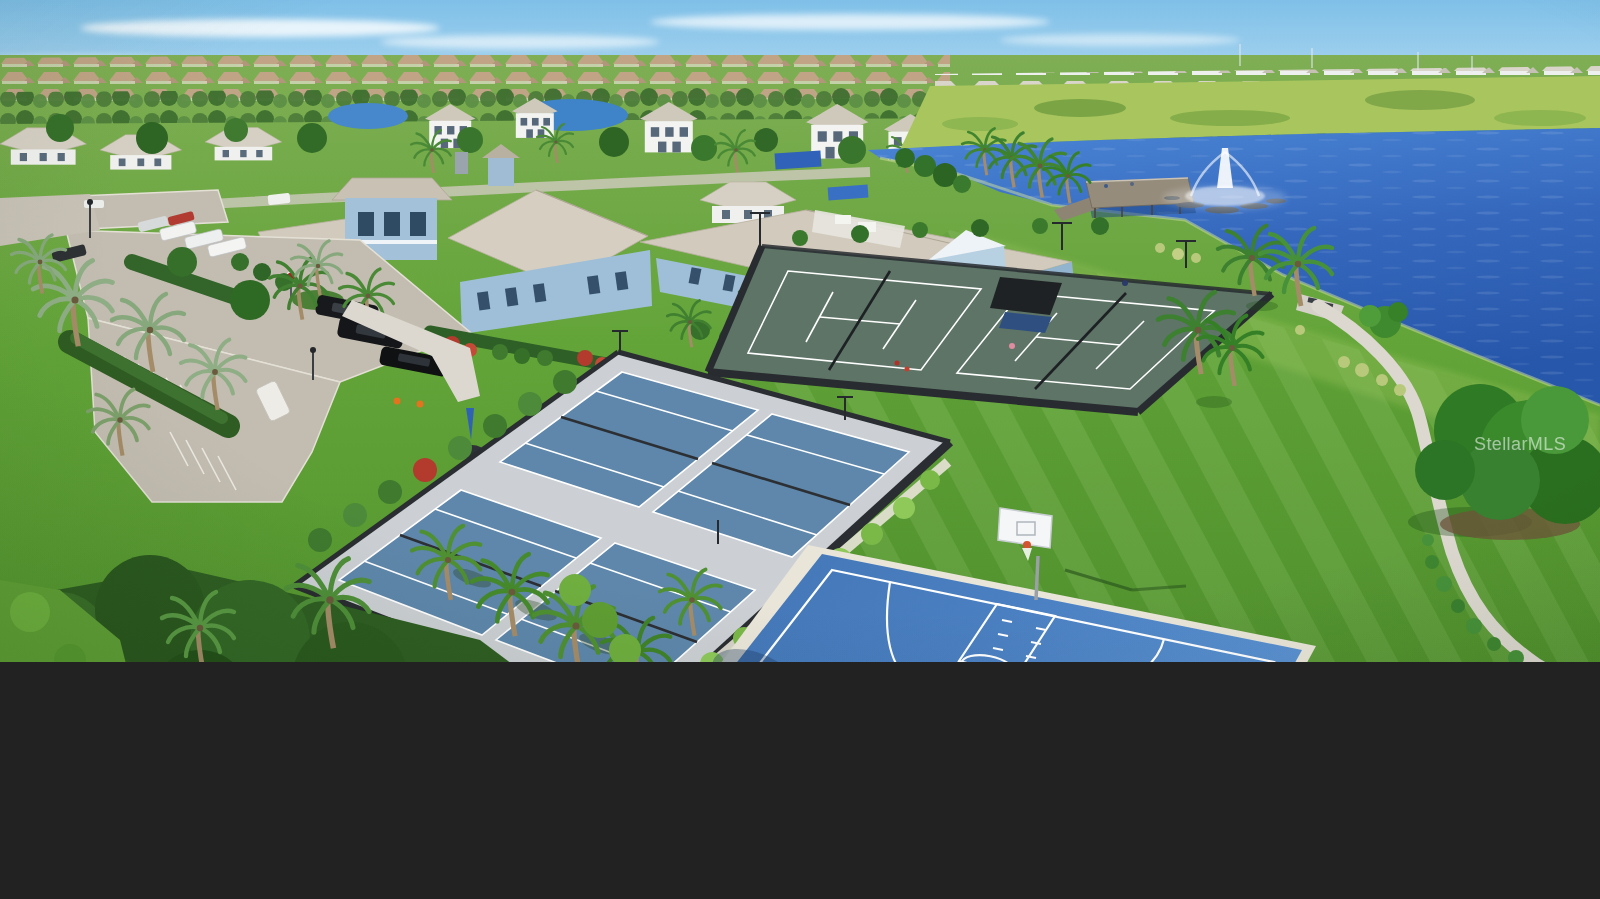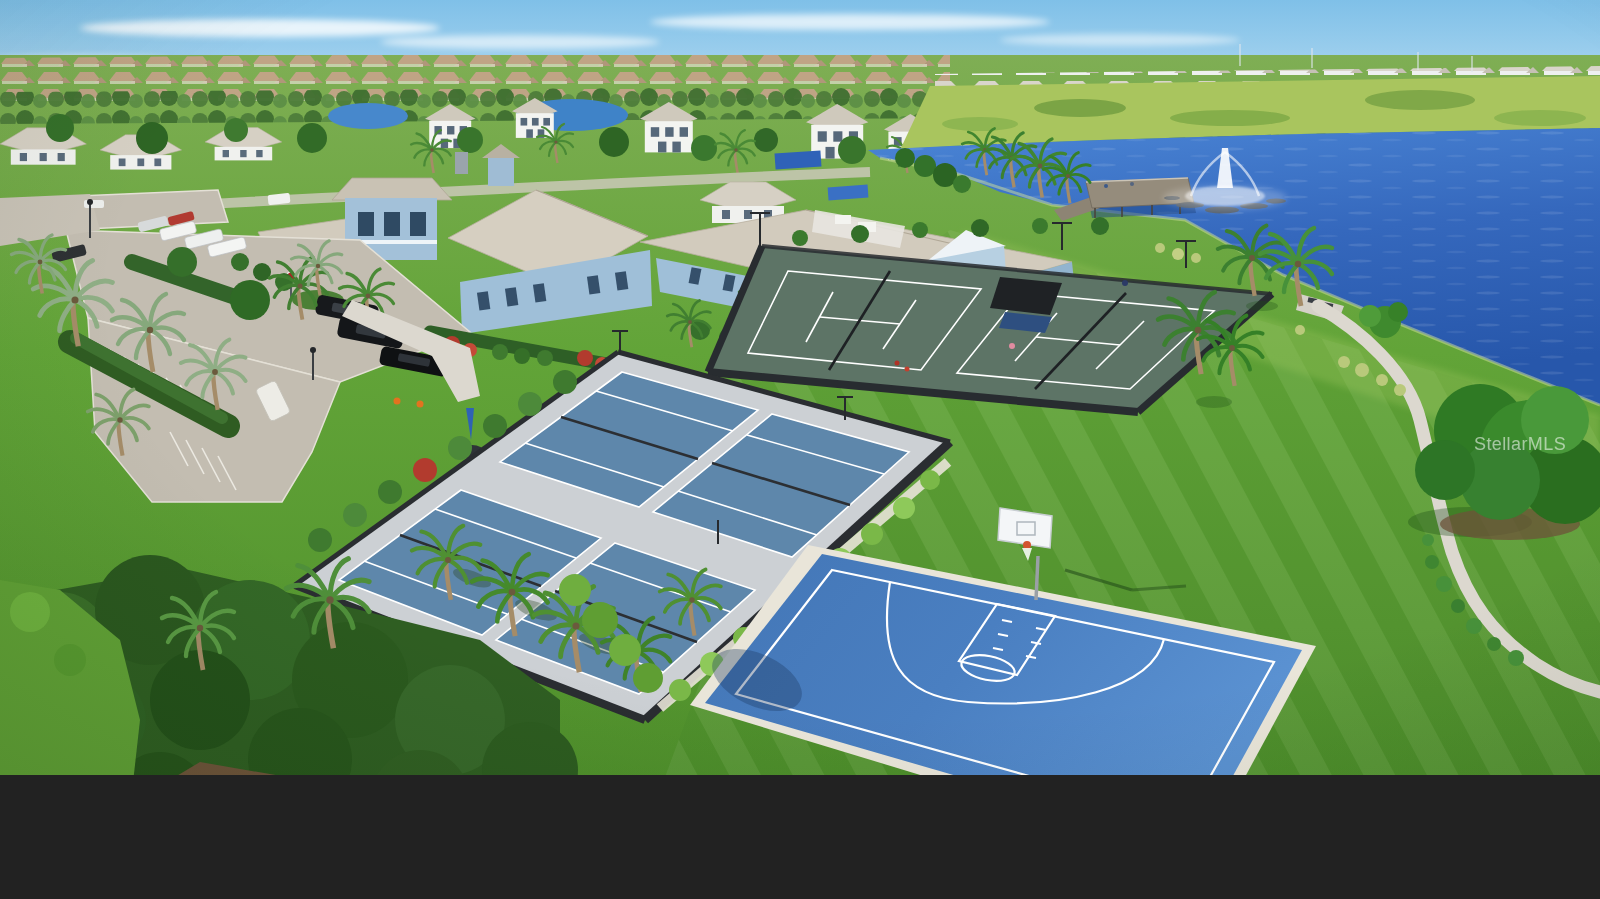--- a/index.html
+++ b/index.html
@@ -1,16 +1,16 @@
 <!DOCTYPE html>
 <html><head>
 <meta charset="utf-8">
 <style>
   html,body{margin:0;padding:0;background:#222;}
-  #stage{position:relative;width:1600px;height:775px;overflow:hidden;font-family:"Liberation Sans",sans-serif;}
+  #stage{position:relative;width:1600px;height:662px;overflow:hidden;font-family:"Liberation Sans",sans-serif;}
   #stage svg{position:absolute;left:0;top:0;}
   #watermark{position:absolute;left:1474px;top:434px;font-size:18px;letter-spacing:.4px;
     color:rgba(255,255,255,.55);font-family:"Liberation Sans",sans-serif;pointer-events:none;}
   #vignette{position:absolute;inset:0;pointer-events:none;
     background:radial-gradient(ellipse at 58% 38%, rgba(0,0,0,0) 62%, rgba(5,25,5,.12) 100%);}
 </style>
 </head>
 <body>
 
 <div id="stage">

